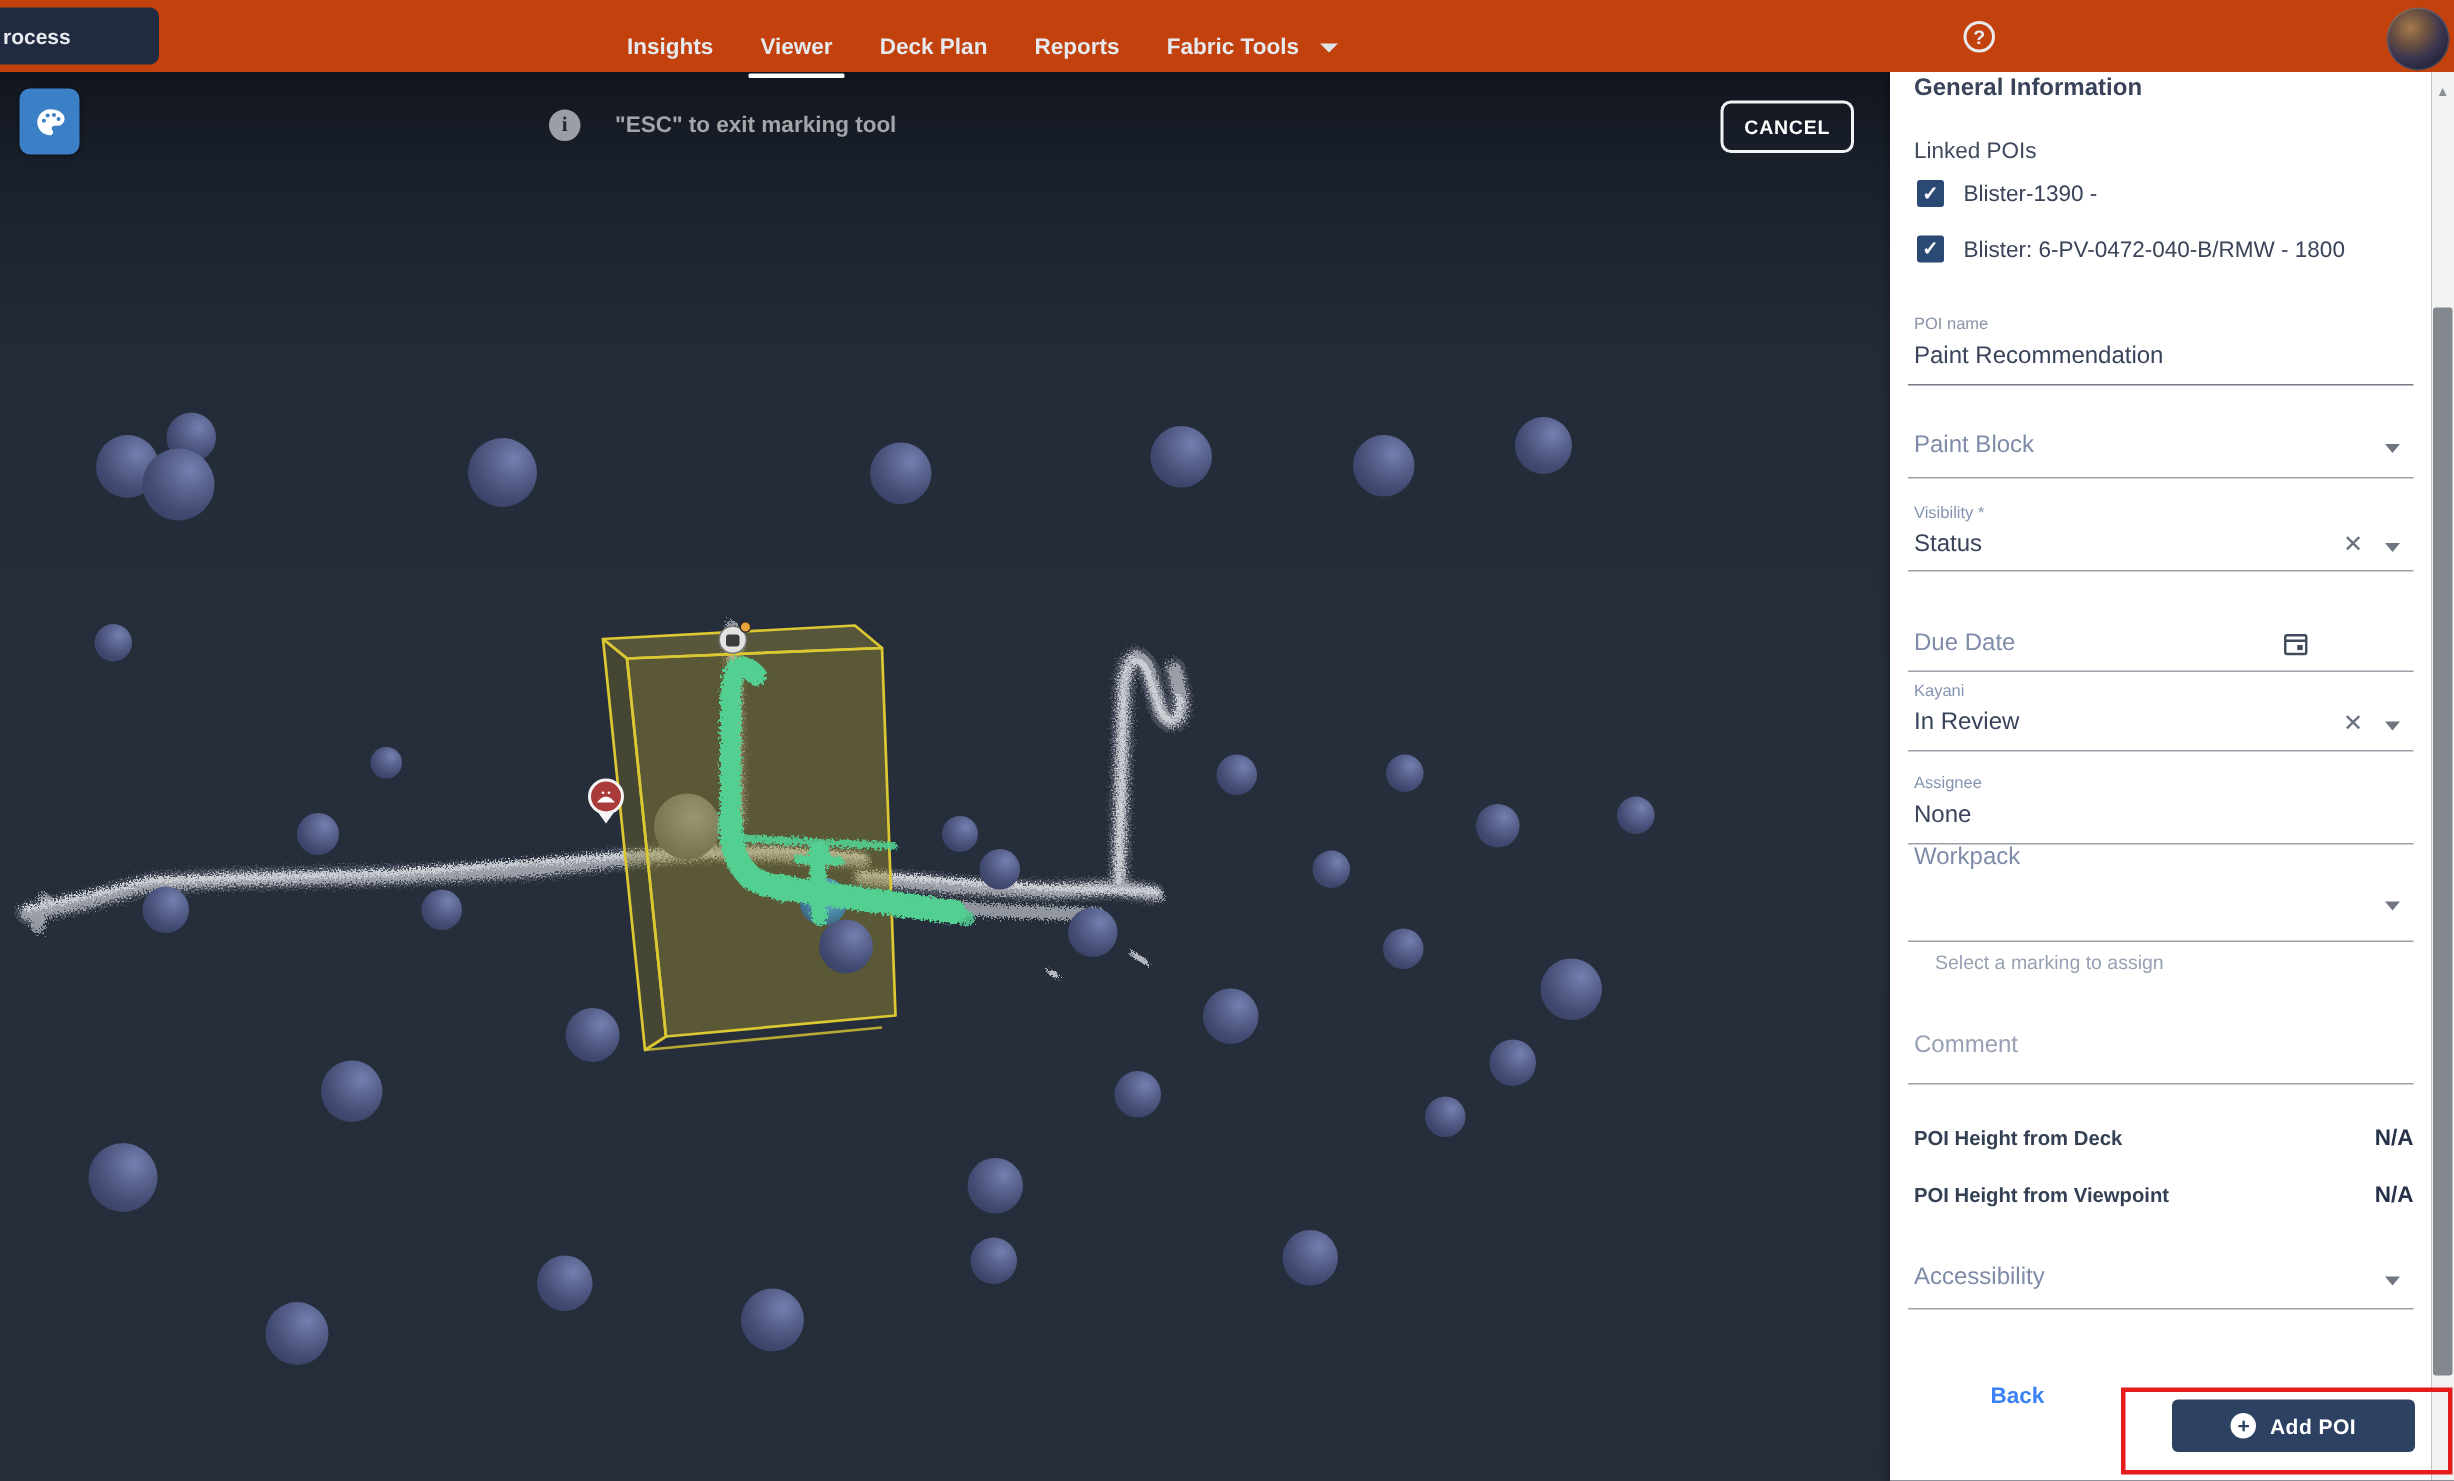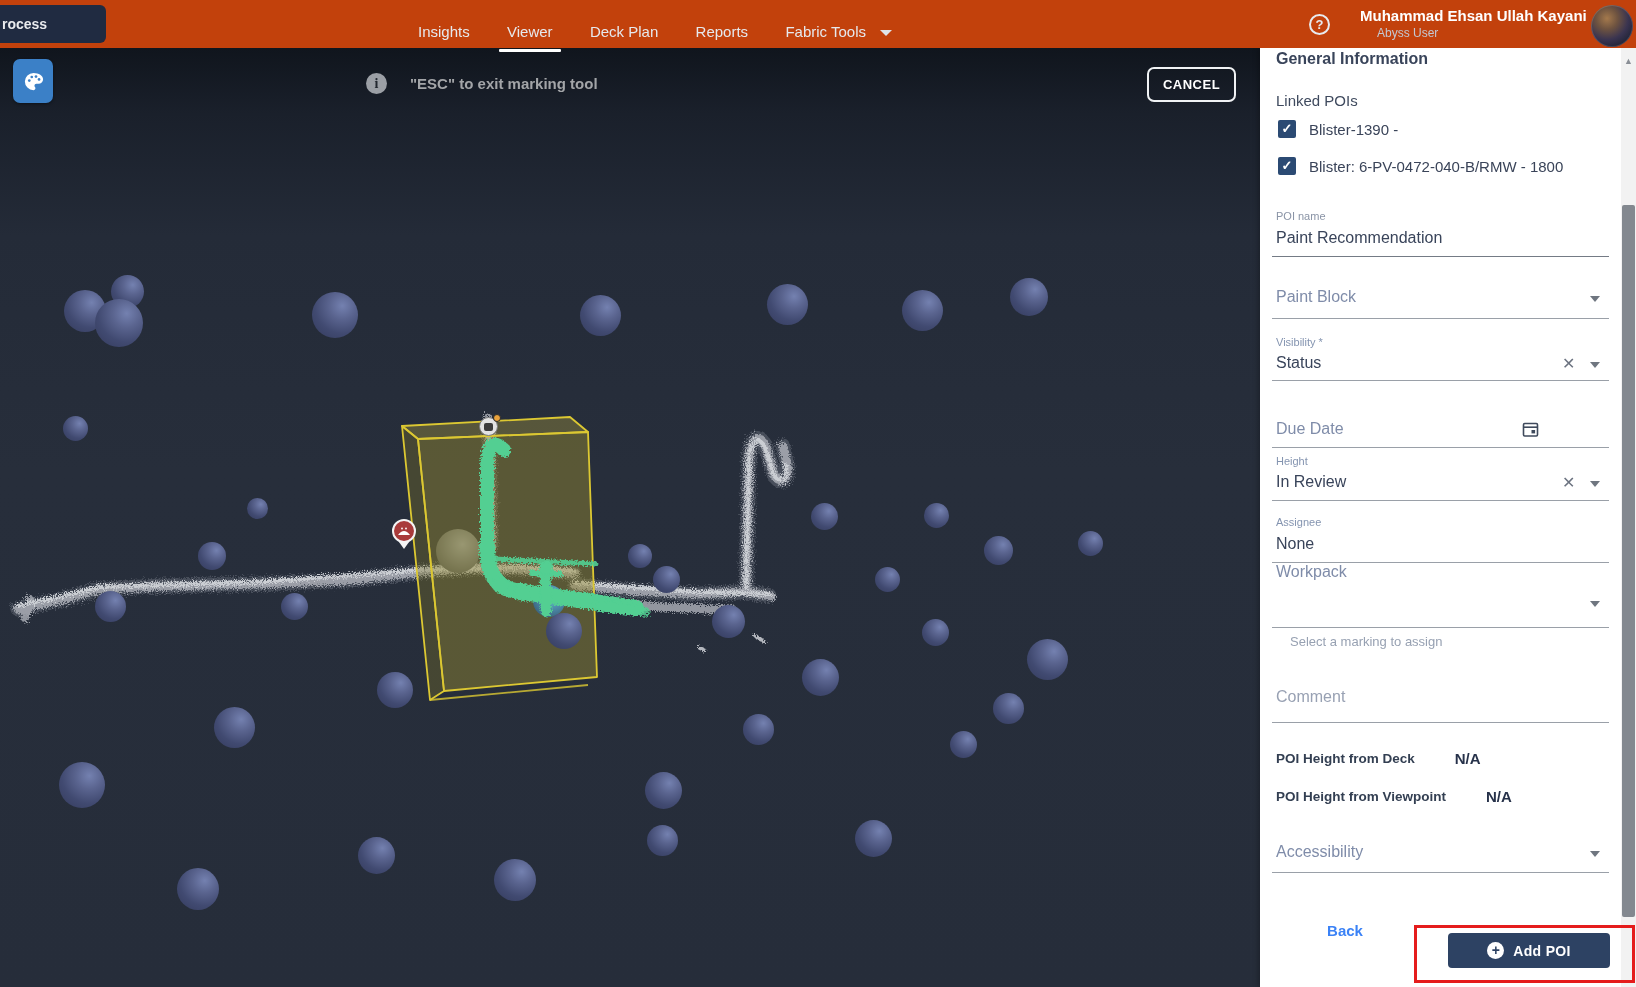--- a/index.html
+++ b/index.html
@@ -3,21 +3,21 @@
 <meta charset="utf-8">
 <style>
   * { margin:0; padding:0; box-sizing:border-box; }
   html,body { width:1636px; height:987px; overflow:hidden; background:#262d3a;
               font-family:"Liberation Sans", sans-serif; }
   
   .nav{position:absolute;left:0;top:0;width:1636px;height:48px;background:#c2410c;z-index:10;}
   .nav-chip{position:absolute;left:-30px;top:5px;width:136px;height:38px;background:#202b41;
             border-radius:6px;color:#e9ebee;font-size:14px;font-weight:bold;line-height:38px;padding-left:32px;}
   .tabs{position:absolute;left:418px;top:0;width:474px;height:48px;display:flex;justify-content:space-between;align-items:center;}
-  .tab{position:relative;color:#e6e9ed;font-size:15px;font-weight:normal;line-height:48px;height:48px;cursor:pointer;white-space:nowrap;margin-top:16px;}
+  .tab{position:relative;color:#e6e9ed;font-size:15px;font-weight:bold;line-height:48px;height:48px;cursor:pointer;white-space:nowrap;margin-top:16px;}
   .tab.active::after{content:"";position:absolute;left:-8px;right:-8px;bottom:4px;height:3px;background:#ffffff;border-radius:1px;}
   .chev{display:inline-block;width:0;height:0;border-left:6px solid transparent;border-right:6px solid transparent;
         border-top:6px solid #dfe3e8;margin-left:14px;vertical-align:middle;}
   .help{position:absolute;left:1309px;top:14px;width:21px;height:21px;border:2px solid #e8eaee;border-radius:50%;
         color:#e8eaee;font-size:13px;font-weight:bold;text-align:center;line-height:17px;cursor:pointer;}
   .user{position:absolute;left:1360px;top:7px;width:220px;text-align:right;}
   .user-name{color:#ffffff;font-size:15px;font-weight:bold;white-space:nowrap;}
   .user-role{color:#c3c8d2;font-size:12px;margin-top:2px;text-align:left;padding-left:17px;}
   .avatar{position:absolute;left:1591px;top:5px;width:42px;height:42px;border-radius:50%;
           background:radial-gradient(circle at 38% 32%, #a4794c 0%, #6e5340 28%, #3a3450 55%, #161d2c 88%);
@@ -57,21 +57,21 @@
   .cb-label{font-size:15px;color:#3a4459;}
   .f-label{font-size:11px;color:#8a94a6;left:16px;}
   .f-label-blue{font-size:11px;color:#8494b0;left:16px;}
   .f-value{font-size:16px;color:#39445a;left:16px;}
   .f-select{font-size:16px;color:#7f8ca9;left:16px;}
   .f-helper{font-size:13px;color:#97a1b2;left:30px;}
   .u-line{left:12px;width:337px;height:1px;background:#9aa0a8;}
   .u-line.dark{background:#747b85;}
   .caret{width:0;height:0;border-left:5px solid transparent;border-right:5px solid transparent;border-top:6px solid #6f7680;cursor:pointer;}
   .x-ic{font-size:16px;color:#6c7380;cursor:pointer;line-height:16px;}
-  .metric{left:16px;width:333px;display:flex;align-items:center;gap:40px;}
+  .metric{left:16px;width:333px;display:flex;justify-content:space-between;align-items:center;}
   .metric .ml{font-size:13.5px;font-weight:bold;color:#333f52;}
   .metric .mv{font-size:15px;font-weight:bold;color:#27324a;}
   .back-btn{left:40px;top:865px;width:90px;height:36px;text-align:center;line-height:36px;
             font-size:15px;font-weight:bold;color:#3b82f6;cursor:pointer;}
   .addpoi-btn{left:188px;top:885px;width:162px;height:35px;background:#2d4263;border-radius:4px;color:#ffffff;
               display:flex;align-items:center;justify-content:center;gap:9px;cursor:pointer;}
   .addpoi-btn .plus{width:17px;height:17px;border-radius:50%;background:#ffffff;color:#2d4263;font-size:14px;
                     font-weight:bold;text-align:center;line-height:17px;}
   .addpoi-btn .lbl{font-size:14px;font-weight:bold;letter-spacing:.3px;}
   
@@ -234,24 +234,20 @@
 <div class="nav">
   <div class="nav-chip">rocess</div>
   <div class="tabs" id="tabs">
       <div class="tab">Insights</div>
       <div class="tab active">Viewer</div>
       <div class="tab">Deck Plan</div>
       <div class="tab">Reports</div>
       <div class="tab">Fabric Tools<span class="chev"></span></div>
     </div>
   <div class="help">?</div>
-  <div class="user">
-    <div class="user-name">Muhammad Ehsan Ullah Kayani</div>
-    <div class="user-role">Abyss User</div>
-  </div>
   <div class="avatar"></div>
 </div>
 
 <div class="panel">
   <div class="p p-title">General Information</div>
   <div class="p p-label-lg" style="left:16px;top:44px;">Linked POIs</div>
   <div id="linked-pois">
       <div class="cb-row" style="top: 72px;">
         <div class="cb">✓</div>
         <span class="cb-label">Blister-1390 -</span>
@@ -279,21 +275,21 @@
   <div class="p f-select" style="top:372px;">Due Date</div>
   <div class="p" style="left:262px;top:373px;">
     <svg width="17" height="17" viewBox="0 0 17 17">
         <rect x="1.5" y="2.5" width="14" height="12.5" rx="1.2" fill="none" stroke="#3f4a5c" stroke-width="1.6"></rect>
         <line x1="1.5" y1="6.2" x2="15.5" y2="6.2" stroke="#3f4a5c" stroke-width="1.6"></line>
         <rect x="9.5" y="9" width="3.6" height="3.4" fill="#3f4a5c"></rect>
       </svg>
   </div>
   <div class="p u-line" style="top:399px;"></div>
 
-  <div class="p f-label-blue" style="top:407px;">Height</div>
+  <div class="p f-label-blue" style="top:407px;">Kayani</div>
   <div class="p f-value" style="top:425px;">In Review</div>
   <div class="p x-ic" style="left:302px;top:427px;">✕</div>
   <div class="p caret" style="left:330px;top:433px;"></div>
   <div class="p u-line" style="top:452px;"></div>
 
   <div class="p f-label-blue" style="top:468px;">Assignee</div>
   <div class="p f-value" style="top:487px;">None</div>
   <div class="p u-line" style="top:514px;"></div>
 
   <div class="p f-select" style="top:515px;">Workpack</div>

